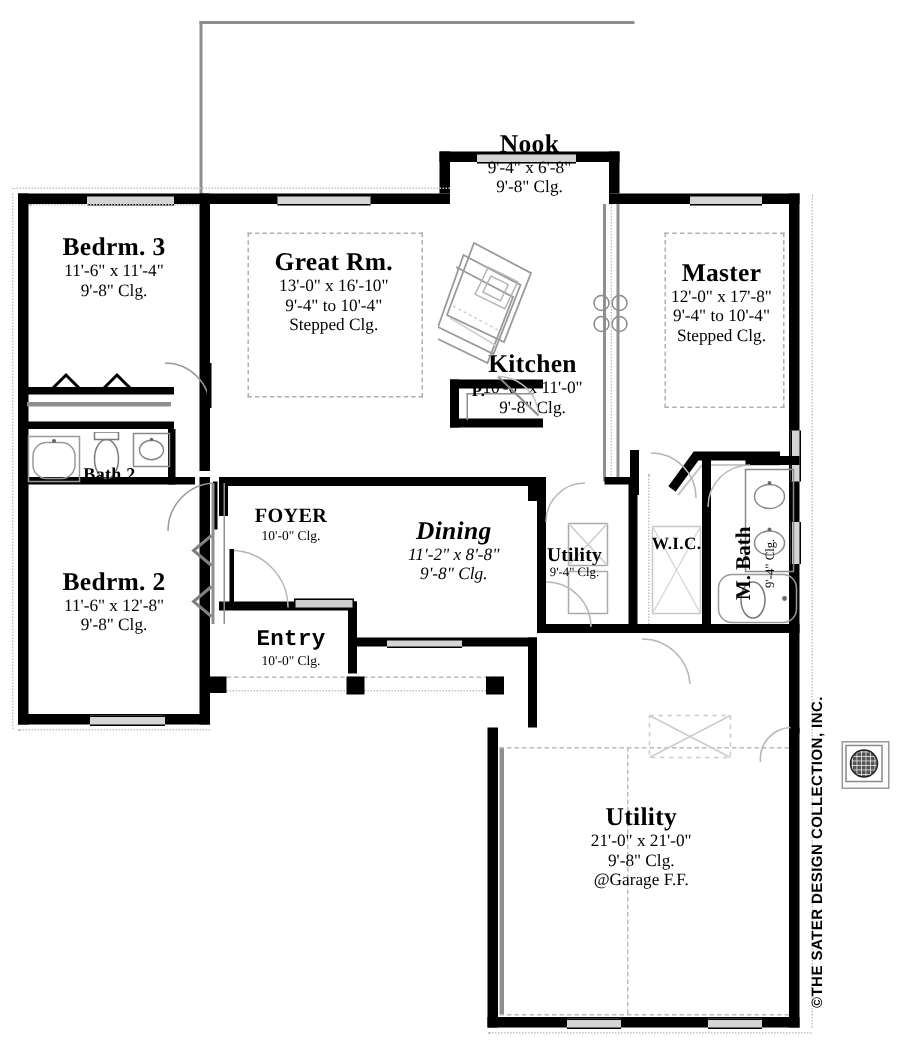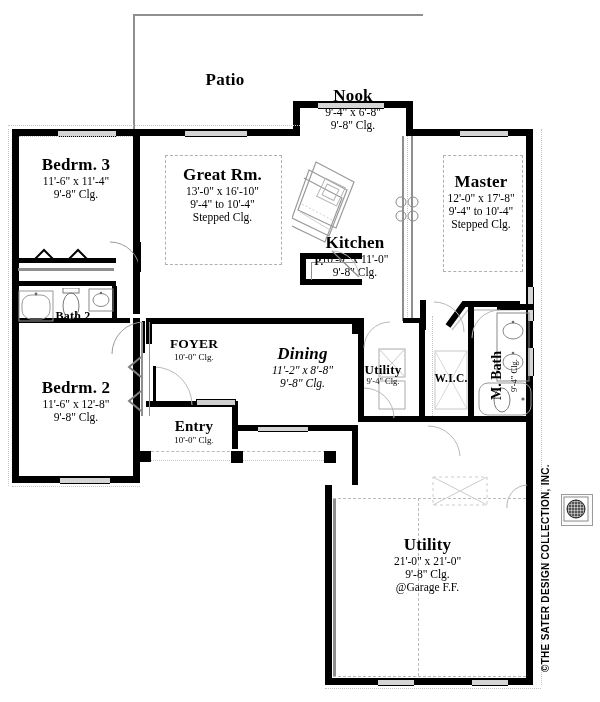--- a/index.html
+++ b/index.html
@@ -114,23 +114,20 @@
   }
 </style>
 </head>
 <body>
 
 <div id="plan">
 
   <div class="thinwall" style="left:133px; top:14px; width:290px; height:1.5px;"></div>
   <div class="thinwall" style="left:133px; top:14px; width:1.5px; height:117px;"></div>
 
-  <div class="room" style="left:140px; top:70px; width:170px;">
-    <div class="name">Patio</div>
-  </div>
 
   <div class="wall" style="left:293px; top:101px; width:120px; height:7px;"></div>
   <div class="window-h" style="left:318px; top:102px; width:66px; height:5px;"></div>
   <div class="wall" style="left:293px; top:101px; width:7px; height:28px;"></div>
   <div class="wall" style="left:406px; top:101px; width:7px; height:28px;"></div>
 
   <div class="room" style="left:288px; top:86px; width:130px;">
     <div class="name">Nook</div>
     <div class="dim">9'-4" x 6'-8"</div>
     <div class="dim">9'-8" Clg.</div>
@@ -277,21 +274,21 @@
   <svg class="fixture" style="left:432px; top:300px;" width="34" height="34" viewBox="0 0 34 34">
     <path d="M2,2 A30,30 0 0 1 32,32" fill="none" stroke="#b8b8b8" stroke-width="1"></path>
   </svg>
 
   <div class="wall" style="left:468px; top:304px; width:6px; height:118px;"></div>
   <div class="dotline-v" style="left:432px; top:316px; height:106px;"></div>
   <svg class="fixture" style="left:434px; top:350px;" width="34" height="62" viewBox="0 0 34 62">
     <rect x="1" y="1" width="32" height="58" fill="none" stroke="#c8c8c8" stroke-width="1"></rect>
     <path d="M1,1 L33,59 M33,1 L1,59" stroke="#d8d8d8" stroke-width="1" fill="none"></path>
   </svg>
-  <div class="room tiny" style="left:428px; top:372px; width:46px;">
+  <div class="room tiny" style="left:428px; top:357px; width:46px;">
     <div class="name" style="font-size:11.5px;">W.I.C.</div>
   </div>
 
   <div class="wall" style="left:497px; top:304px; width:36px; height:6px;"></div>
   <div class="wall" style="left:468px; top:416px; width:65px; height:6px;"></div>
   <div class="window-v" style="left:527px; top:348px; width:5px; height:28px;"></div>
 
   <svg class="fixture" style="left:496px; top:312px;" width="34" height="72" viewBox="0 0 34 72">
     <rect x="1" y="1" width="32" height="68" fill="none" stroke="#8a8a8a" stroke-width="1"></rect>
     <ellipse cx="17" cy="19" rx="10" ry="8" fill="none" stroke="#8a8a8a" stroke-width="1"></ellipse>
@@ -355,21 +352,21 @@
     <div class="dim">10'-0" Clg.</div>
   </div>
 
   <div class="room" style="left:240px; top:344px; width:125px;font-style:italic;">
     <div class="name">Dining</div>
     <div class="dim">11'-2" x 8'-8"</div>
     <div class="dim">9'-8" Clg.</div>
   </div>
 
   <div class="room foyer" style="left:148px; top:418px; width:92px;">
-    <div class="name" style="font-size:15px;">Entry</div>
+    <div class="name" style="font-size:15px;font-family:Liberation Mono, monospace;">Entry</div>
     <div class="dim">10'-0" Clg.</div>
   </div>
 
   <svg class="fixture" style="left:152px; top:365px;" width="42" height="42" viewBox="0 0 42 42">
     <path d="M2,2 A38,38 0 0 1 40,40" fill="none" stroke="#b8b8b8" stroke-width="1"></path>
     <rect x="1" y="1" width="3" height="38" fill="#000"></rect>
   </svg>
   <div class="wall" style="left:196px; top:399px; width:38px; height:5px; background:#cfcfcf; border:1px solid #000;"></div>
 
   <div class="thinwall" style="left:141px; top:322px; width:2px; height:94px;"></div>

